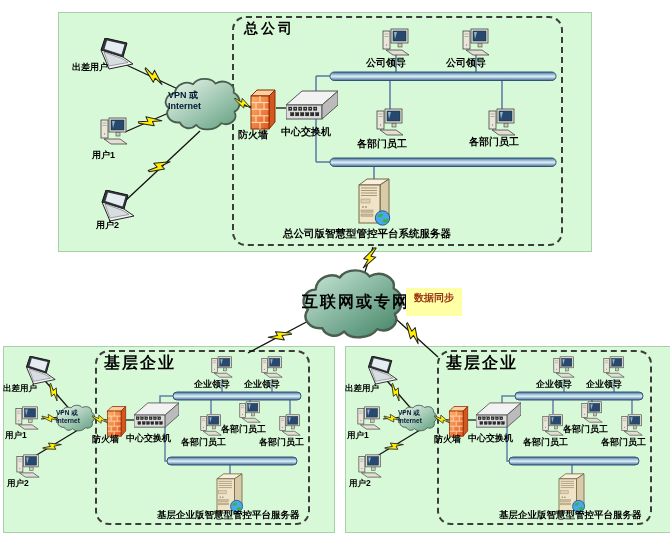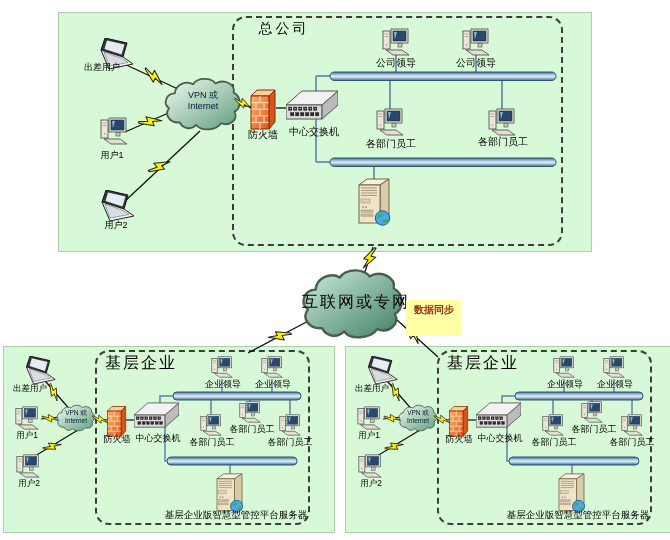--- a/index.html
+++ b/index.html
@@ -1,31 +1,31 @@
 <!DOCTYPE html>
 <html><head>
 <meta charset="utf-8">
 <style>
   html,body{margin:0;padding:0;background:#fff;}
   .canvas{position:relative;width:670px;height:540px;background:#fff;overflow:hidden;
           font-family:"Liberation Sans",sans-serif;}
   .panel{position:absolute;background:#d7f9d7;border:1px solid #aacfaa;box-sizing:border-box;z-index:0;}
   .dashedbox{position:absolute;border:2px dashed #3c3c3c;border-radius:14px;box-sizing:border-box;z-index:1;}
   svg.wires{position:absolute;left:0;top:0;z-index:2;}
-  .lbl{position:absolute;text-align:center;font-weight:normal;font-size:10px;color:#000;
+  .lbl{position:absolute;font-weight:bold;font-size:10px;color:#000;
        line-height:1.15;z-index:3;white-space:nowrap;}
   .t14{font-size:14px;letter-spacing:3px;}
   .t12{font-size:16px;letter-spacing:2px;}
   .t105{font-size:10.5px;}
   .t95{font-size:9.5px;}
   .t9{font-size:9px;}
   .t85{font-size:8.5px;}
   .t65{font-size:6.5px;}
   .cloudtxt{color:#001a33;}
-  .badge{position:absolute;left:406px;top:300px;width:56px;height:36px;background:#ffffa6;
+  .badge{position:absolute;left:406px;top:288px;width:56px;height:28px;background:#ffffa6;
          color:#993311;font-weight:bold;font-size:10px;line-height:20px;text-align:center;z-index:3;}
   .branch{position:absolute;top:0;width:0;height:0;}
 </style>
 </head>
 <body>
 
 <div class="canvas">
 
   <div class="panel" style="left:58px;top:12px;width:534px;height:240px"></div>
 
@@ -244,20 +244,21 @@
   <div class="lbl t9" style="left:92px;top:150px;width:40px">用户1</div>
   <div class="lbl t9" style="left:96px;top:220px;width:40px">用户2</div>
   <div class="lbl t9 cloudtxt" style="left:168px;top:90px;width:70px">VPN 或</div>
   <div class="lbl t9 cloudtxt" style="left:168px;top:101px;width:70px">Internet</div>
   <div class="lbl" style="left:238px;top:129px;width:50px">防火墙</div>
   <div class="lbl" style="left:281px;top:126px;width:66px">中心交换机</div>
   <div class="lbl" style="left:366px;top:57px;width:60px">公司领导</div>
   <div class="lbl" style="left:446px;top:57px;width:60px">公司领导</div>
   <div class="lbl" style="left:357px;top:138px;width:68px">各部门员工</div>
   <div class="lbl" style="left:469px;top:136px;width:68px">各部门员工</div>
+  <div class="lbl t105" style="left:283px;top:227px;width:214px">总公司版智慧型管控平台系统服务器</div>
 
   <div class="lbl t12" style="left:302px;top:293px;width:104px">互联网或专网</div>
   <div class="badge">数据同步</div>
 
   <div class="branch" style="left:0">
     <div class="panel" style="left:3px;top:346px;width:332px;height:187px"></div>
     <div class="dashedbox" style="left:95px;top:350px;width:215px;height:175px"></div>
     <div class="lbl t12" style="left:104px;top:354px;width:74px">基层企业</div>
     <div class="lbl t85" style="left:3px;top:384px;width:54px">出差用户</div>
     <div class="lbl t85" style="left:5px;top:431px;width:44px">用户1</div>

